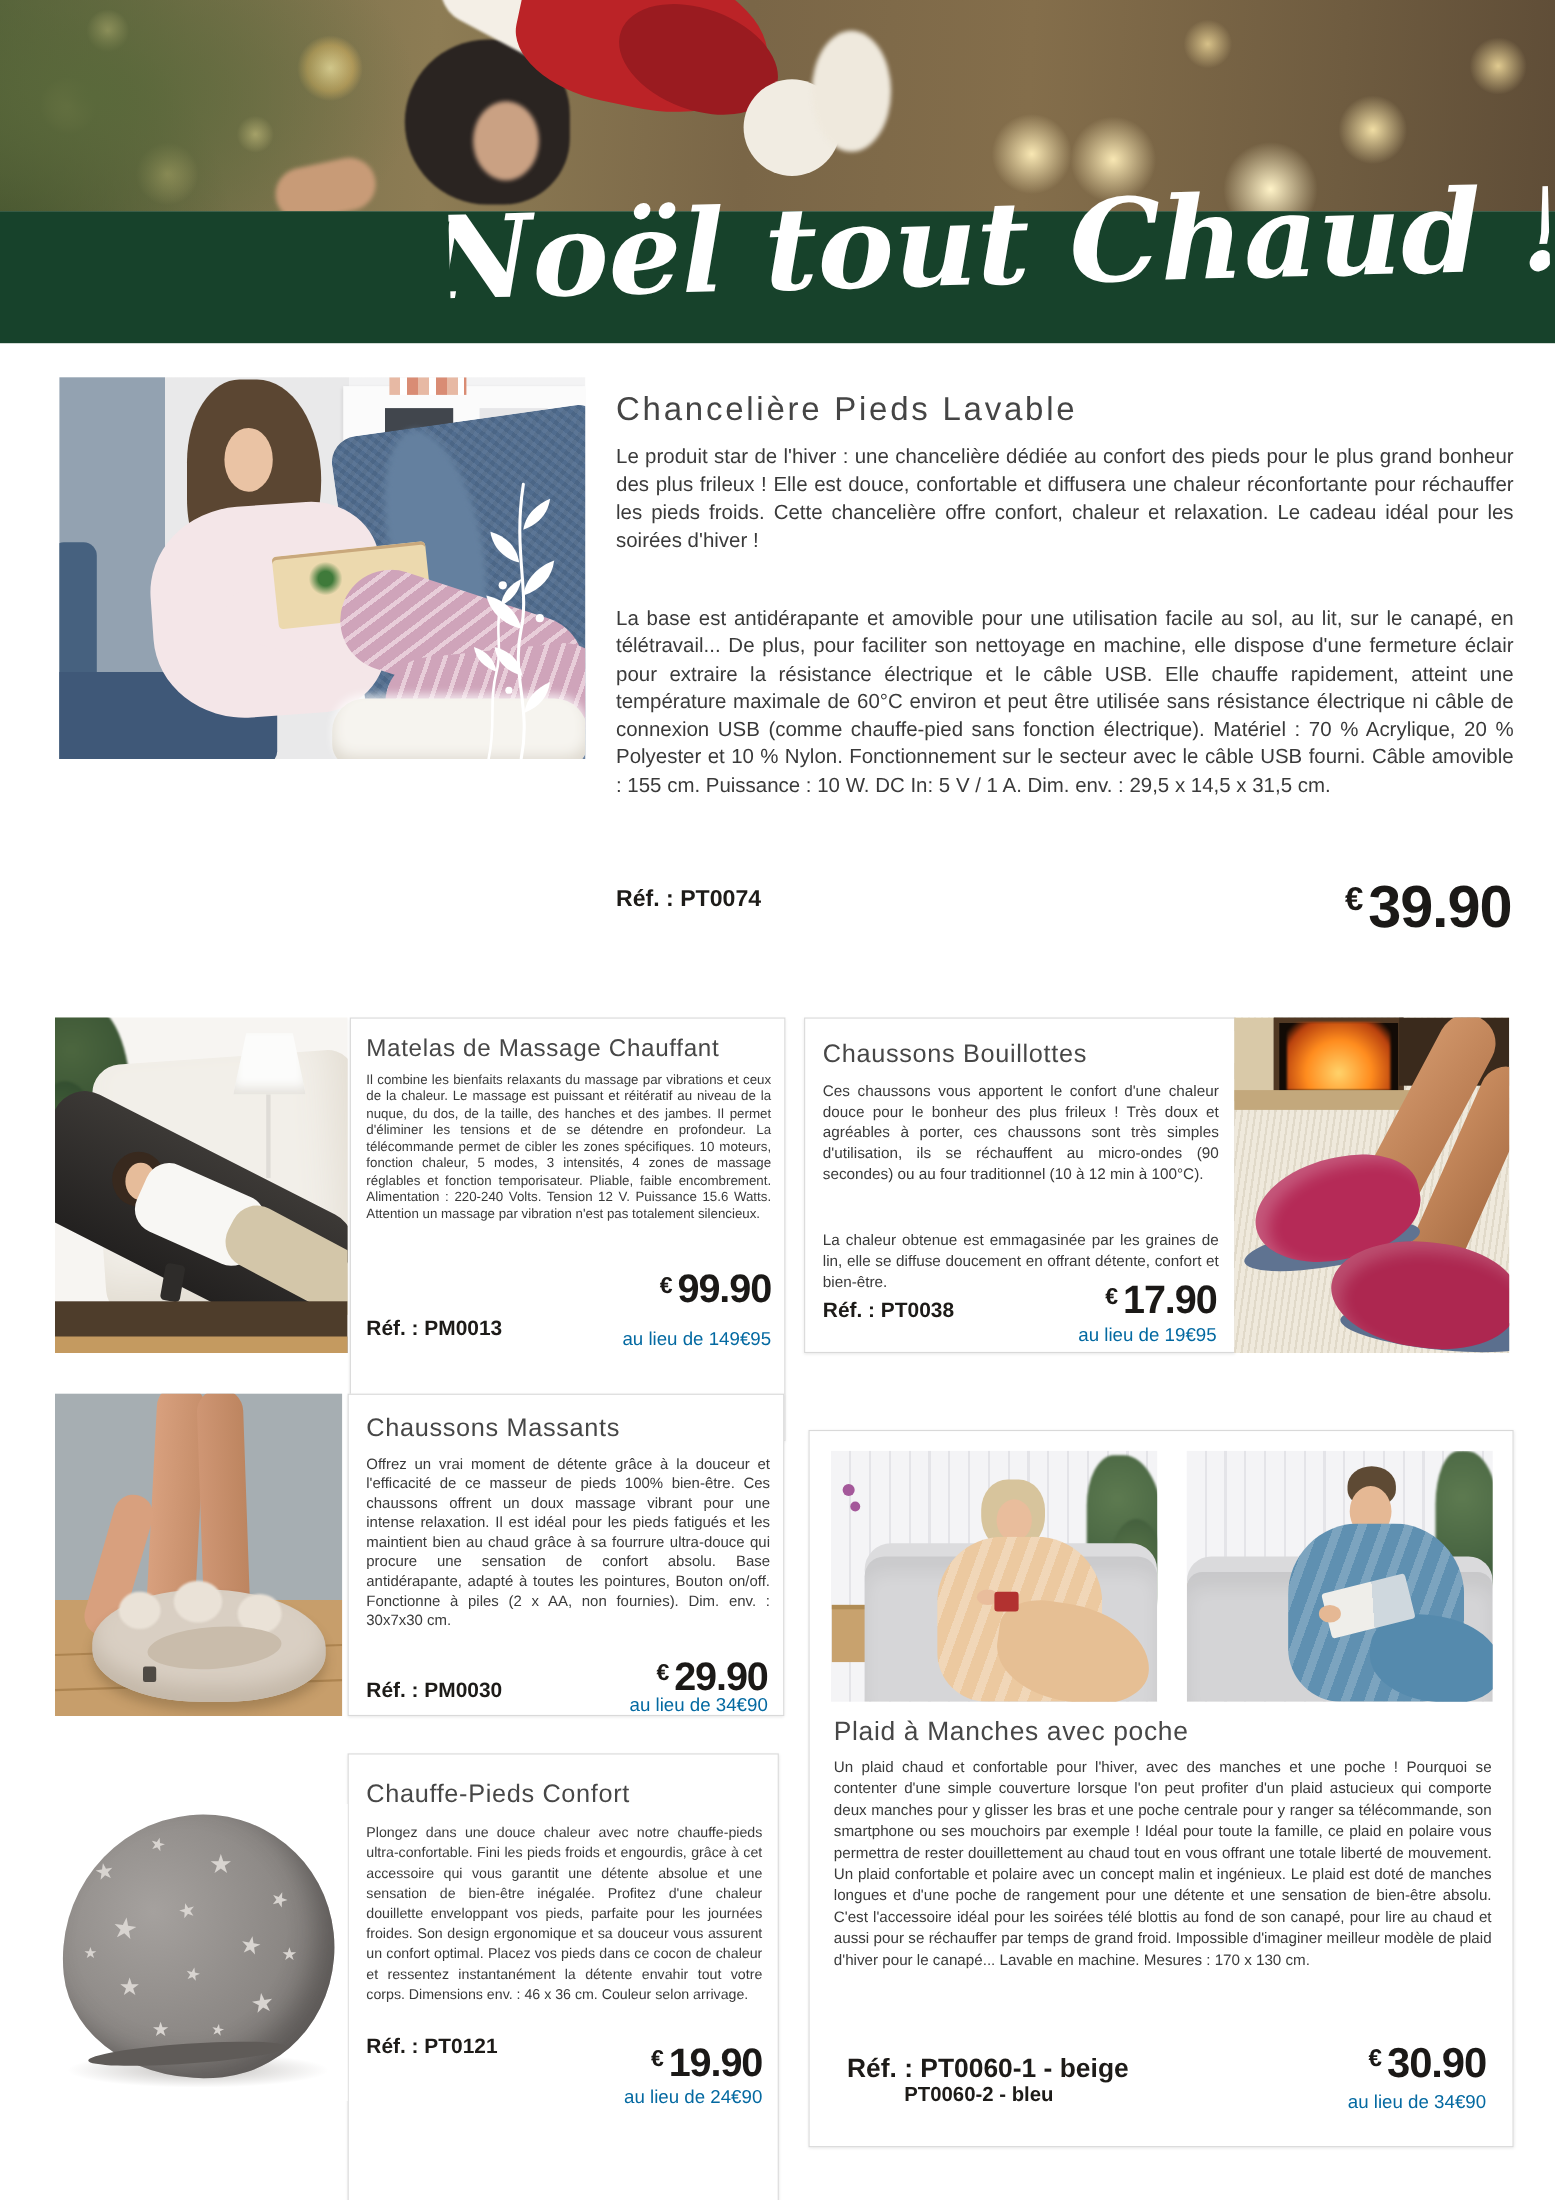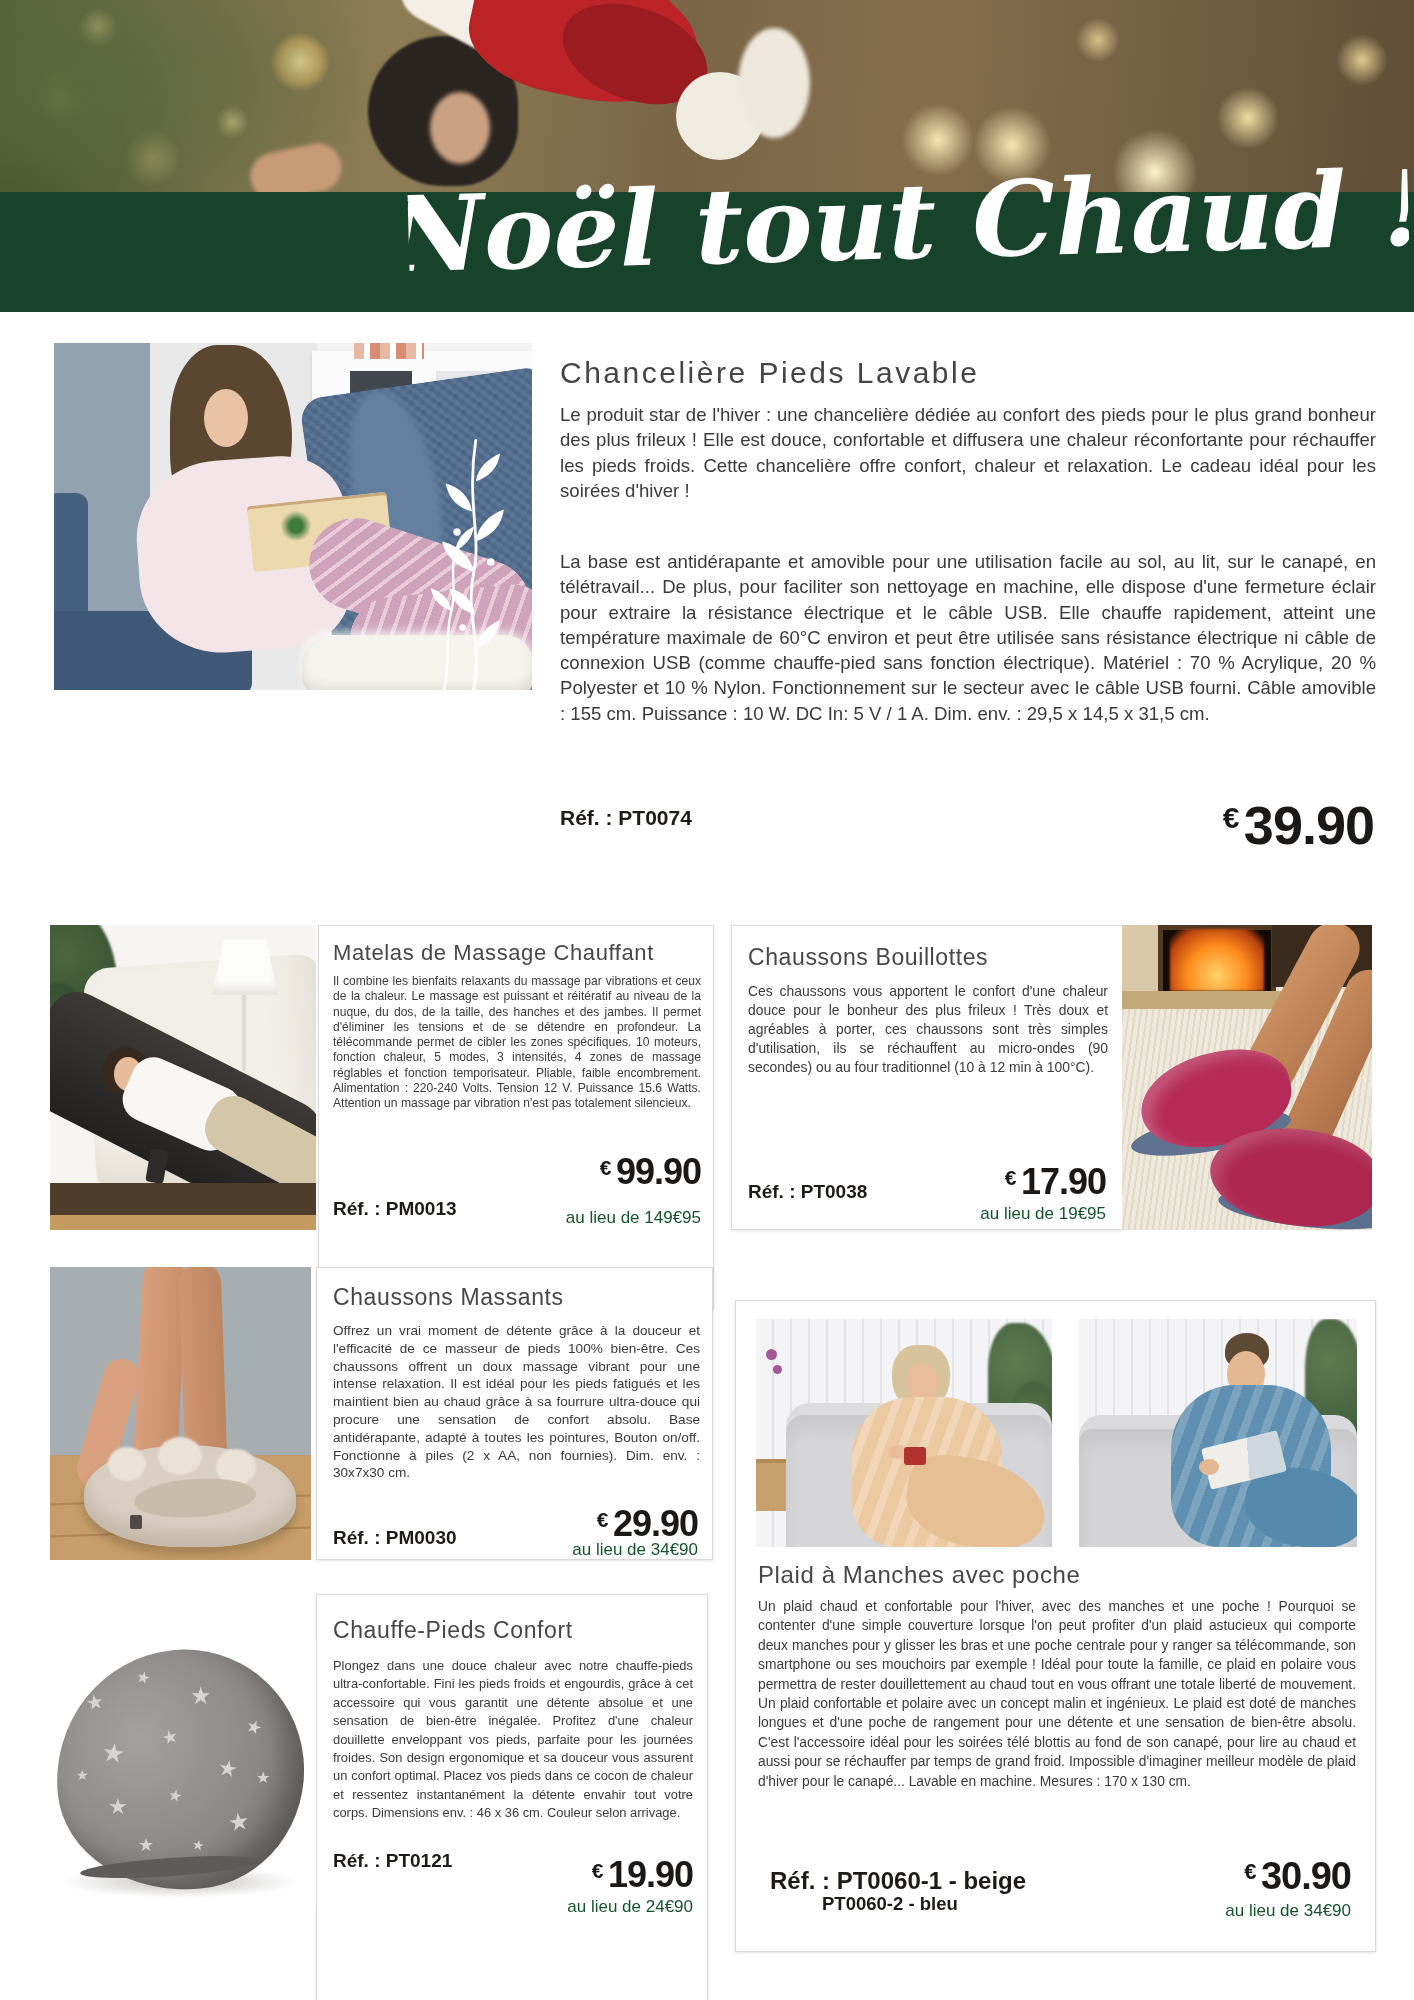--- a/index.html
+++ b/index.html
@@ -8,21 +8,21 @@
   .page{position:relative;width:1414px;height:2000px;margin:0 auto;background:#fff;overflow:hidden}
   .sh{position:absolute;display:block}
   .photo{position:absolute;overflow:hidden}
   .card{position:absolute;background:#fff;border:1px solid #d9d9d9;box-shadow:0 1px 3px rgba(0,0,0,.10)}
   .card h3{position:absolute;font-weight:400;color:#474747;letter-spacing:.6px;white-space:nowrap}
   .jtext{position:absolute;text-align:justify;color:#3a3a3a}
   .ref{position:absolute;font-weight:700;color:#1d1b18;white-space:nowrap}
   .price{position:absolute;text-align:right;color:#1b1917;line-height:1;white-space:nowrap}
   .price .cur{font-weight:700;display:inline-block}
   .price .num{font-weight:700;letter-spacing:-1px}
-  .old{position:absolute;color:#14532d;white-space:nowrap}
+  .old{position:absolute;color:#0369a1;white-space:nowrap}
   .hero-photo{position:absolute;left:0;top:0;width:1414px;height:192px;overflow:hidden;
     background:
       radial-gradient(420px 260px at 6% 45%, #5a693b 0%, rgba(74,88,46,0) 70%),
       radial-gradient(300px 300px at 0% 110%, #42502c 0%, rgba(60,74,40,0) 70%),
       radial-gradient(46px 46px at 300px 62px, rgba(255,236,170,.95), rgba(244,198,108,.55) 45%, rgba(244,198,108,0) 65%),
       radial-gradient(30px 30px at 98px 28px, rgba(255,232,160,.9), rgba(240,195,105,0) 65%),
       radial-gradient(40px 40px at 62px 96px, rgba(255,228,150,.85), rgba(240,195,105,0) 65%),
       radial-gradient(44px 44px at 152px 158px, rgba(255,228,150,.8), rgba(240,195,105,0) 65%),
       radial-gradient(26px 26px at 232px 122px, rgba(255,232,160,.8), rgba(240,195,105,0) 65%),
       radial-gradient(56px 56px at 938px 140px, rgba(255,238,185,.95), rgba(240,195,105,0) 65%),
@@ -129,20 +129,21 @@
       <span class="cur" style="font-size:21px;vertical-align:9px">€</span>
       <span class="num" style="font-size:36px">99.90</span>
     </div>
     <div class="old" style="right:12px;top:282px;font-size:17px">au lieu de 149€95</div>
     <div class="ref" style="left:14px;top:272px;font-size:19px">Réf. : PM0013</div>
   </div>
 
   <div class="card" style="left:731px;top:925px;width:392px;height:305px">
     <h3 style="left:16px;top:18px;font-size:23px">Chaussons Bouillottes</h3>
     <p class="jtext" style="left:16px;top:56px;width:360px;font-size:13.9px;line-height:19px">Ces chaussons vous apportent le confort d'une chaleur douce pour le bonheur des plus frileux ! Très doux et agréables à porter, ces chaussons sont très simples d'utilisation, ils se réchauffent au micro-ondes (90 secondes) ou au four traditionnel (10 à 12 min à 100°C).</p>
+    <p class="jtext" style="left:16px;top:192px;width:360px;font-size:13.9px;line-height:19px">La chaleur obtenue est emmagasinée par les graines de lin, elle se diffuse doucement en offrant détente, confort et bien-être.</p>
     <div class="ref" style="left:16px;top:255px;font-size:19px">Réf. : PT0038</div>
     <div class="price" style="right:16px;top:238px">
       <span class="cur" style="font-size:21px;vertical-align:9px">€</span>
       <span class="num" style="font-size:36px">17.90</span>
     </div>
     <div class="old" style="right:16px;top:278px;font-size:17px">au lieu de 19€95</div>
   </div>
 
   <div class="photo" style="left:1122px;top:925px;width:250px;height:305px;background:repeating-linear-gradient(98deg,rgba(150,135,100,.16) 0 2px,rgba(0,0,0,0) 2px 6px),#efe9dc">
     <i class="sh" style="left:0;top:0;width:42px;height:76px;background:#d9c9a8"></i>

